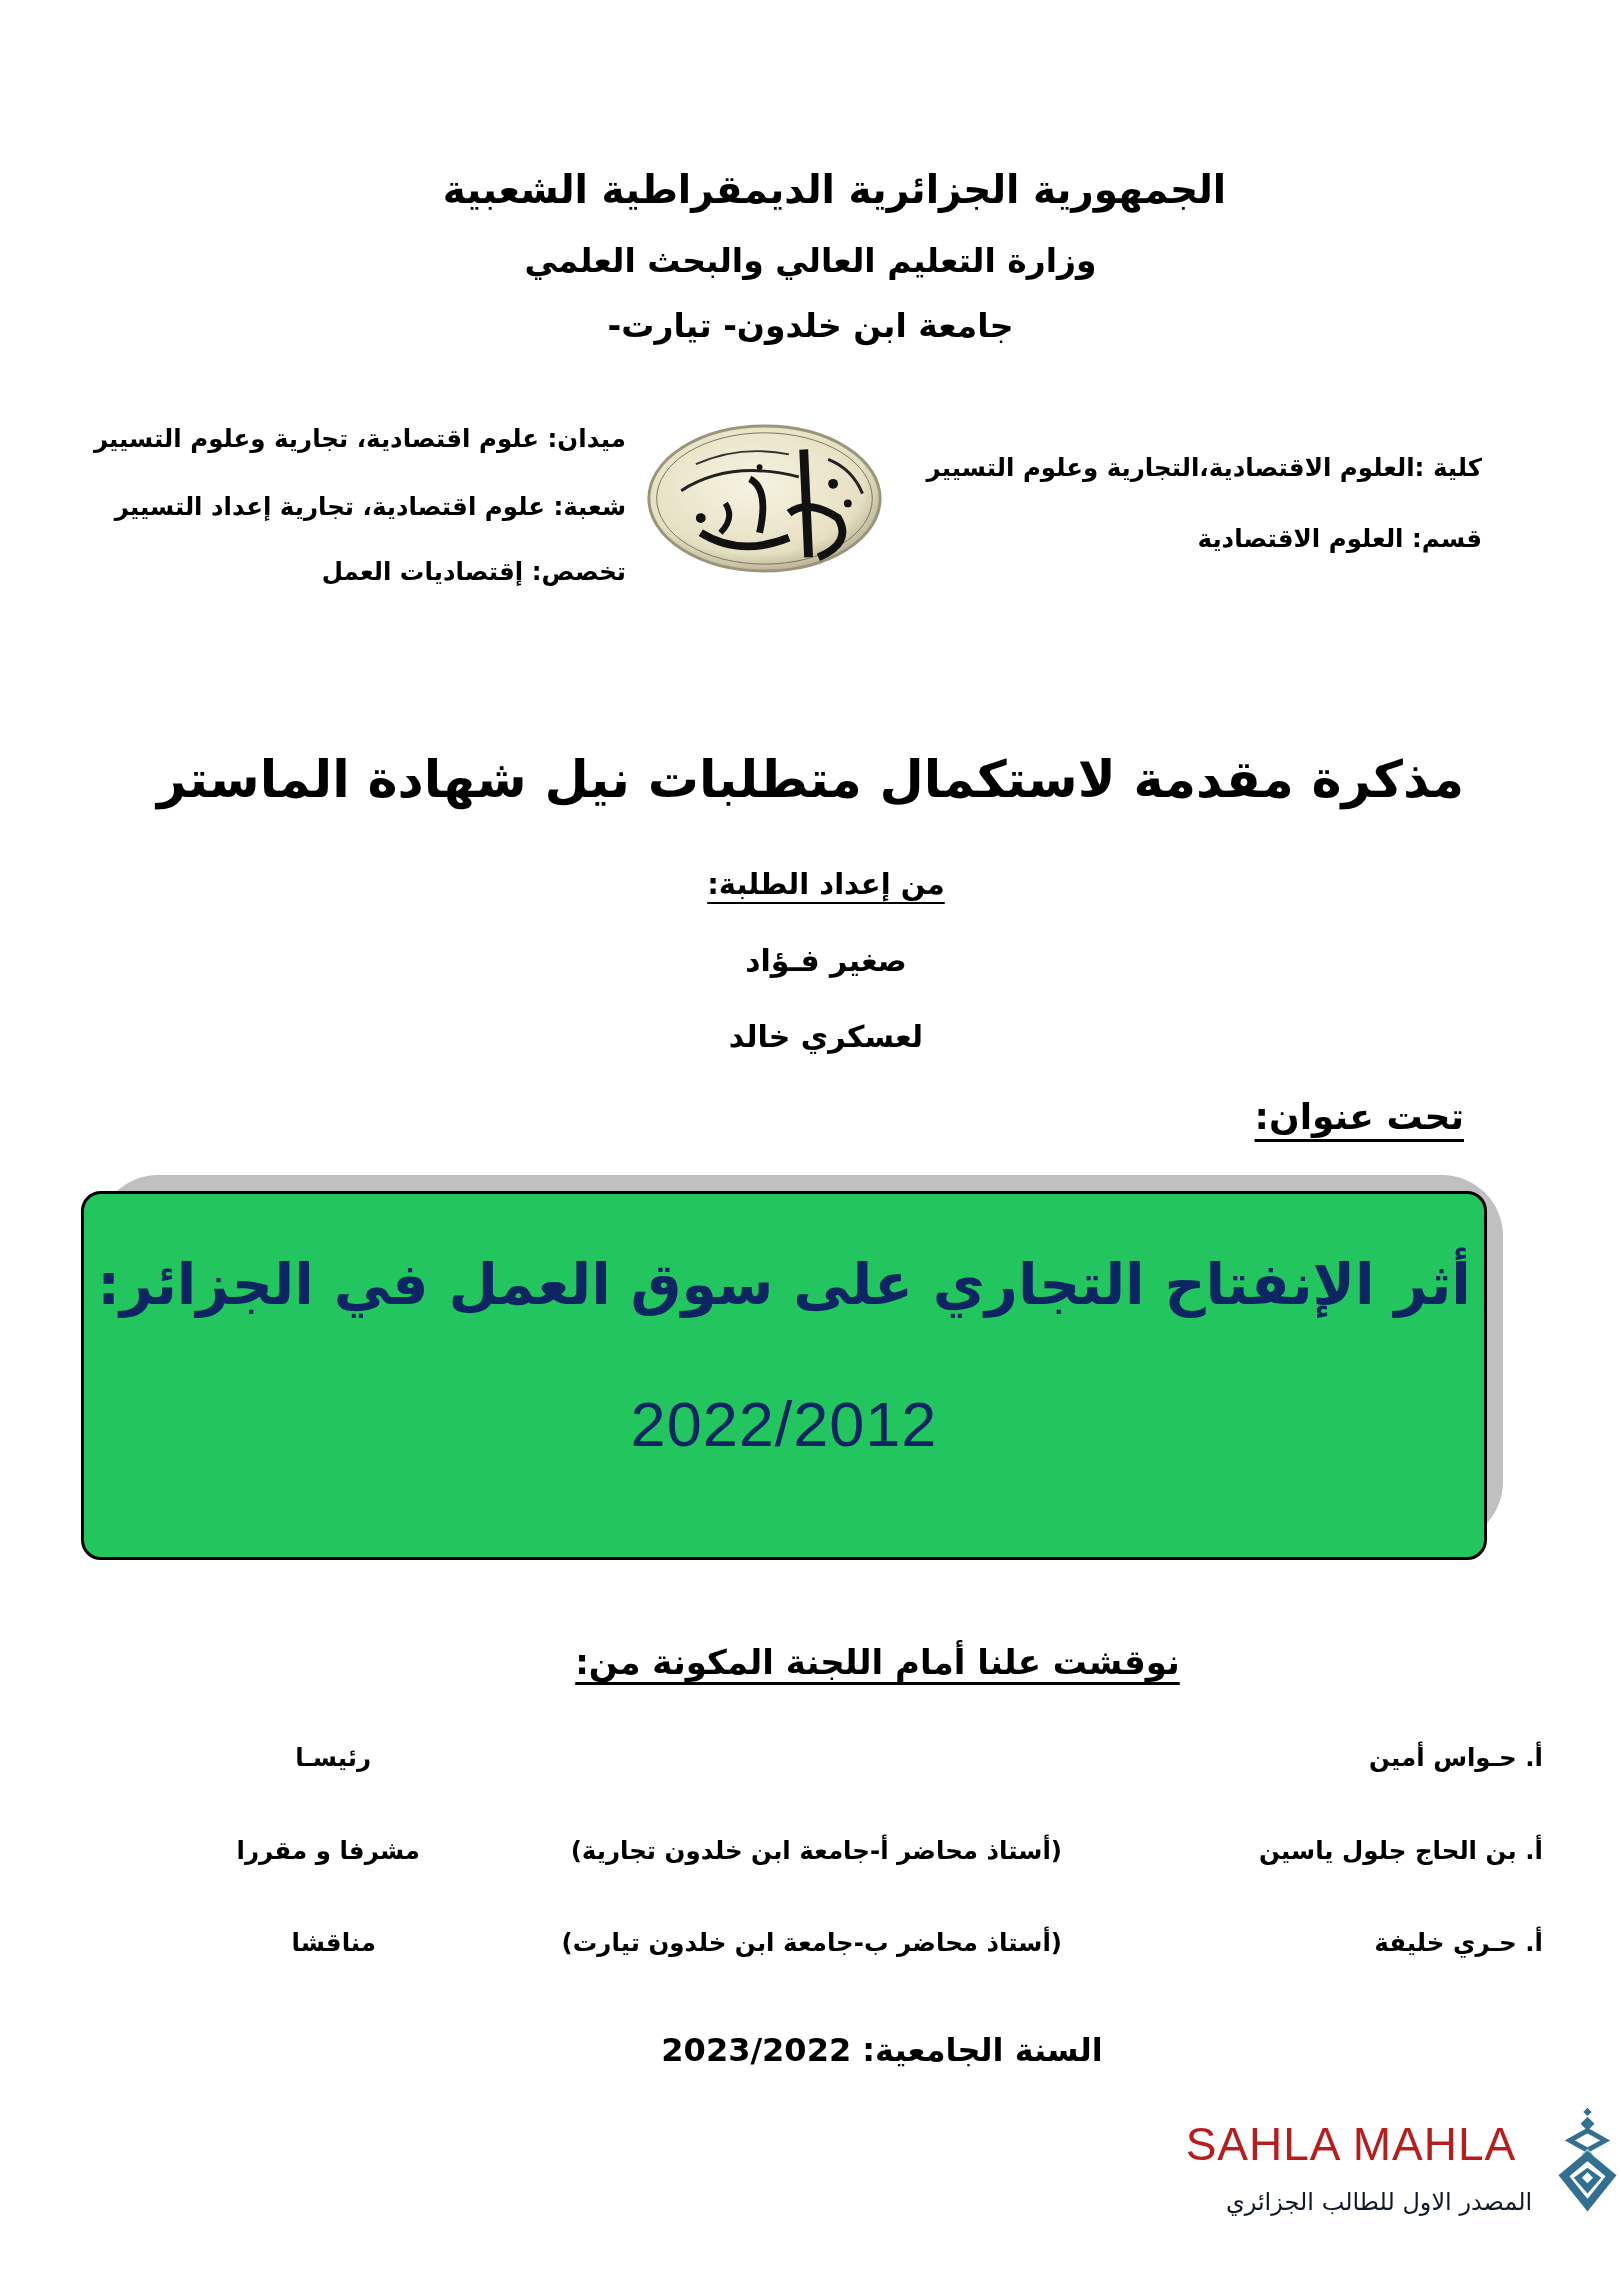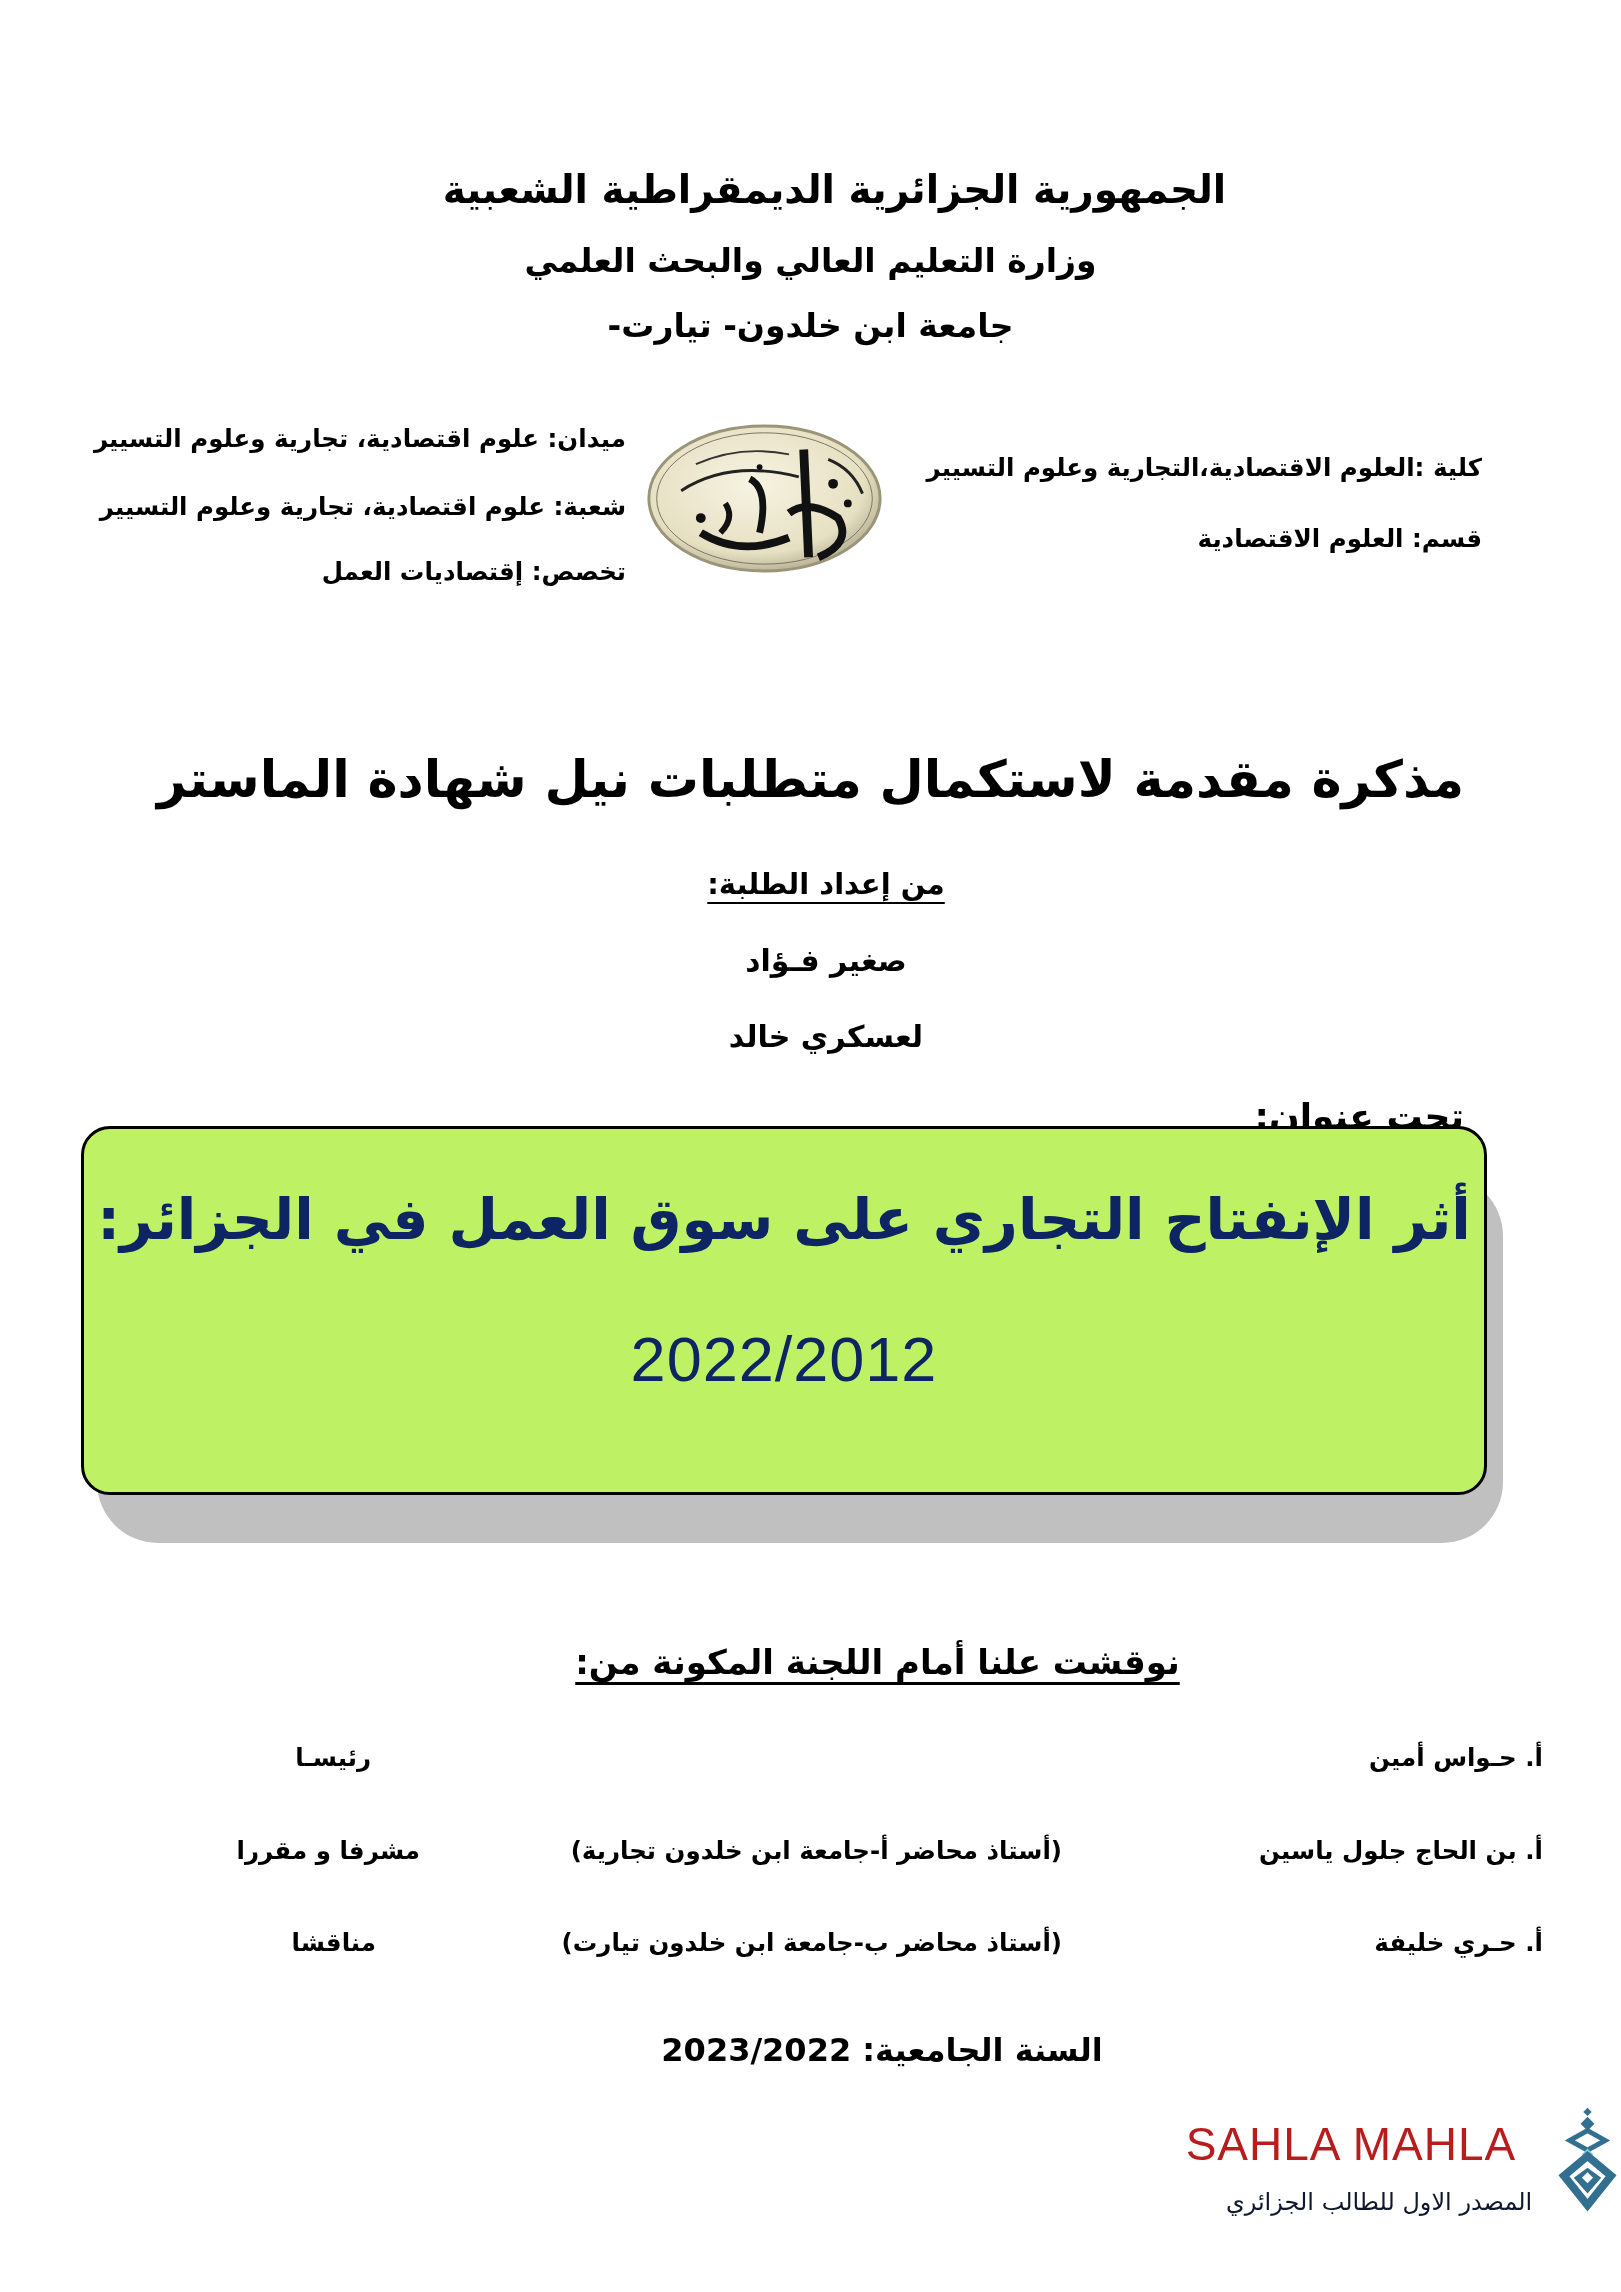--- a/index.html
+++ b/index.html
@@ -25,21 +25,21 @@
 
     .main-heading { top: 750px; font-size: 51px; font-weight: bold; letter-spacing: -1px; }
 
     .prep-label { top: 867px; left: 0; width: 1652px; text-align: center; font-size: 29px; font-weight: bold; text-decoration: underline; text-underline-offset: 7.8px; }
     .student1 { top: 943px; left: 0; width: 1652px; text-align: center; font-size: 30px; font-weight: bold; }
     .student2 { top: 1019px; left: 0; width: 1652px; text-align: center; font-size: 30px; font-weight: bold; }
 
     .under-title { top: 1096px; right: 157px; font-size: 36px; font-weight: bold; text-decoration: underline; text-underline-offset: 9.8px; }
 
     .box-shadow { position: absolute; left: 97px; top: 1175px; width: 1406px; height: 368px; background: #c0c0c0; border-radius: 61px; }
-    .title-box { position: absolute; left: 81px; top: 1126px; width: 1406px; height: 369px; background: #bef264; border: 3.9px solid #000; border-radius: 29px; }
+    .title-box { position: absolute; left: 81px; top: 1191px; width: 1406px; height: 369px; background: #22c55e; border: 3.9px solid #000; border-radius: 20px; }
     .title-text { position: absolute; left: 0; width: 100%; top: 57px; text-align: center; font-size: 57px; font-weight: bold; color: #0d2562; }
     .title-year { position: absolute; left: 0; width: 100%; top: 194px; text-align: center; font-size: 63px; color: #0d2562; font-family: "Liberation Sans", sans-serif; letter-spacing: 1px; }
 
     .committee-header { top: 1642px; left: 564px; width: 627px; text-align: center; font-size: 34px; font-weight: bold; text-decoration: underline; text-underline-offset: 7.8px; }
 
     .row { position: absolute; left: 0; width: 1621px; height: 49px; font-size: 24.5px; font-weight: bold; }
     .row .name { position: absolute; right: 78px; white-space: nowrap; }
     .row .rank { position: absolute; right: 559px; white-space: nowrap; }
     .row .role { position: absolute; right: 1250px; white-space: nowrap; }
     .row1 { top: 1743px; }
@@ -58,21 +58,21 @@
     .wm-icon { position: absolute; right: 0; top: 0; width: 59px; height: 108px; }
   </style>
 </head>
 <body>
 
 <div class="abs center hdr1">الجمهورية الجزائرية الديمقراطية الشعبية</div>
 <div class="abs center hdr2">وزارة التعليم العالي والبحث العلمي</div>
 <div class="abs center hdr3">جامعة ابن خلدون- تيارت-</div>
 
 <div class="abs left-block lb1">ميدان: علوم اقتصادية، تجارية وعلوم التسيير</div>
-<div class="abs left-block lb2">شعبة: علوم اقتصادية، تجارية وعلوم التسيير</div>
+<div class="abs left-block lb2">شعبة: علوم اقتصادية، تجارية إعداد التسيير</div>
 <div class="abs left-block lb3">تخصص: إقتصاديات العمل</div>
 
 <div class="logo">
   <svg width="245" height="155" viewBox="0 0 250 158">
     <defs>
       <radialGradient id="sealg" cx="45%" cy="40%" r="60%">
         <stop offset="0%" stop-color="#f6f3e2"></stop>
         <stop offset="80%" stop-color="#e6e0c2"></stop>
         <stop offset="100%" stop-color="#bdb69a"></stop>
       </radialGradient>

